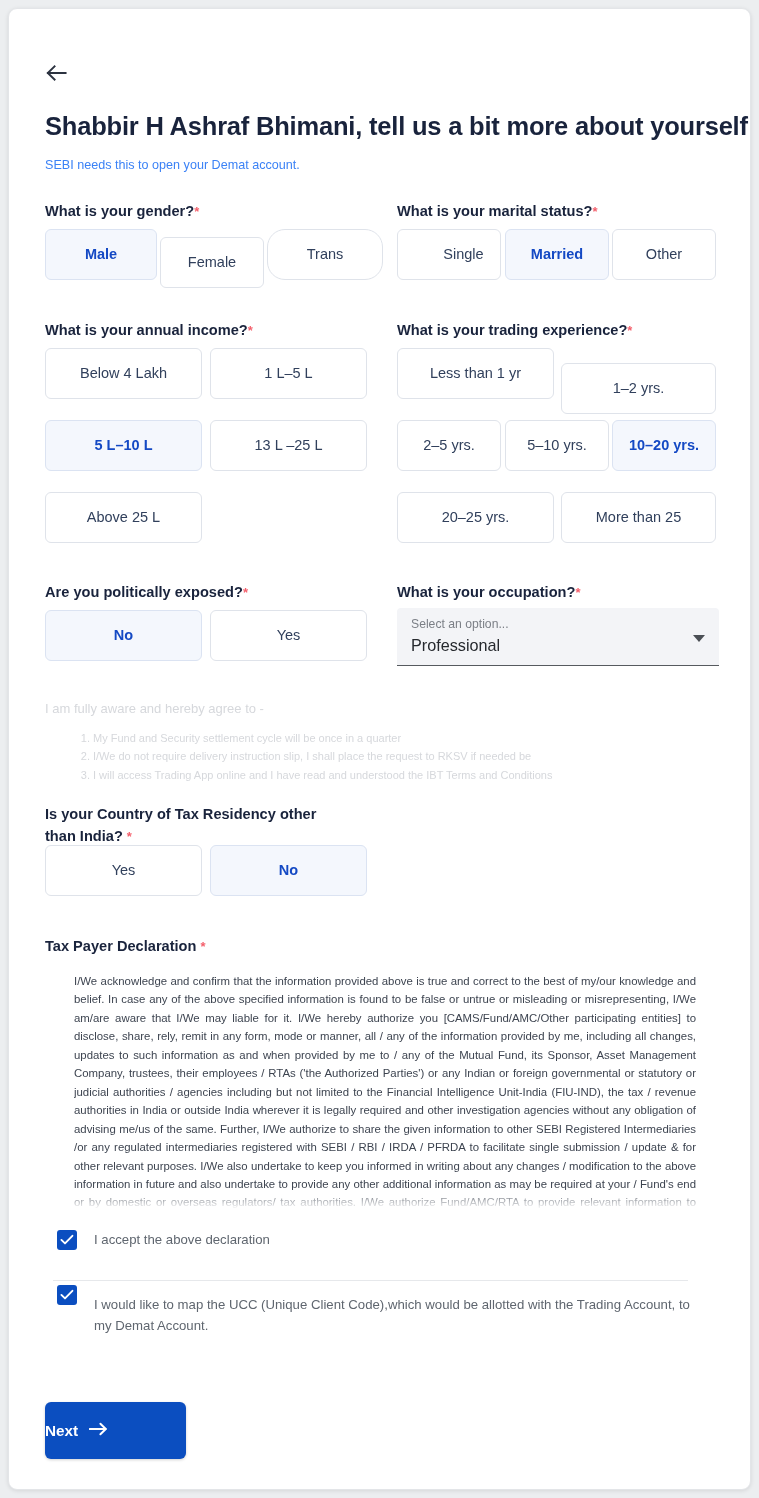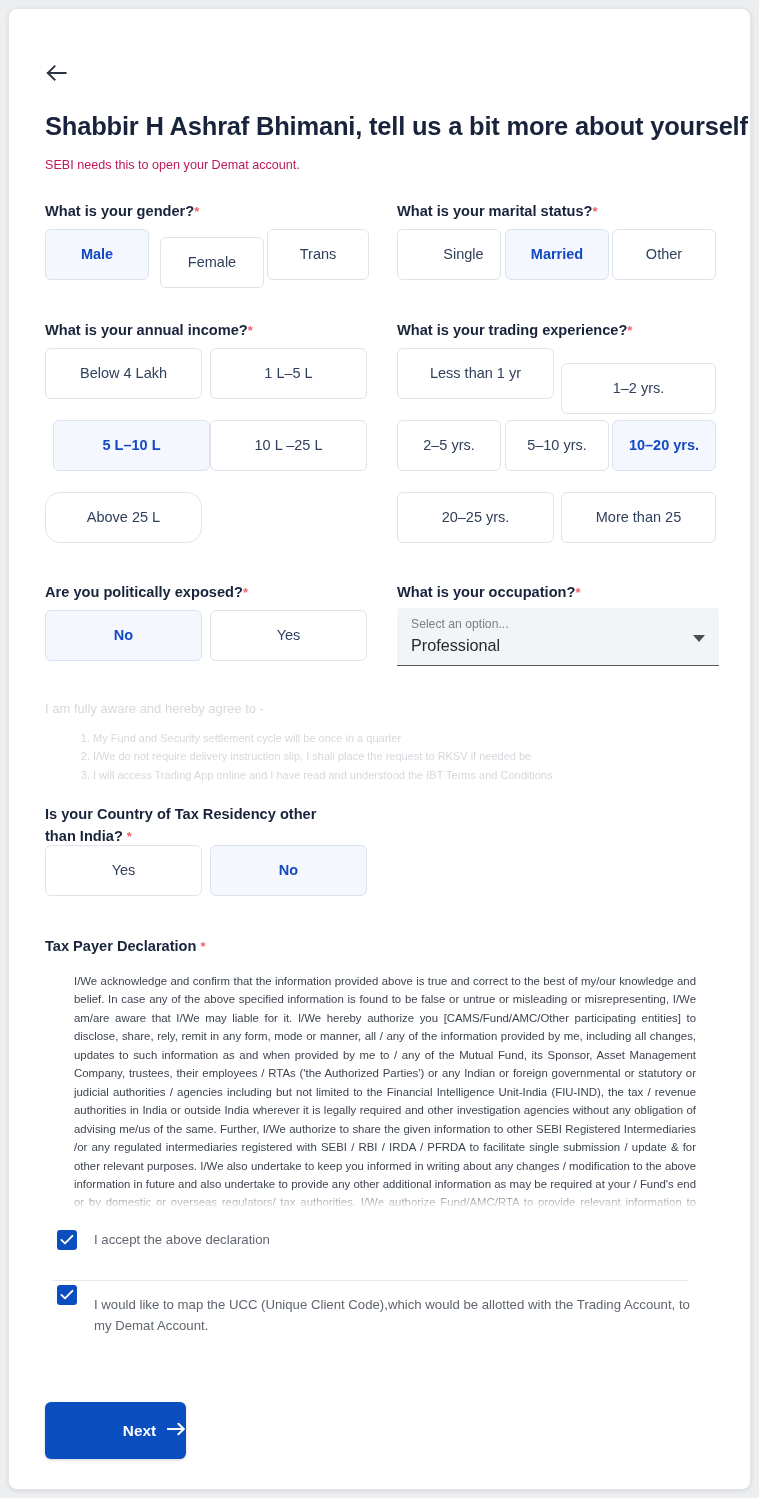--- a/index.html
+++ b/index.html
@@ -55,21 +55,21 @@
     font-weight: bold;
     color: #19233c;
     letter-spacing: -0.2px;
     white-space: nowrap;
   }
   .page-sub {
     position: absolute;
     left: 0px;
     top: 149px;
     font-size: 12.6px;
-    color: #be185d;
+    color: #3b82f6;
   }
 
   
   .q-label {
     position: absolute;
     font-size: 14.6px;
     font-weight: bold;
     color: #19233c;
     white-space: nowrap;
   }
@@ -218,21 +218,21 @@
     background: #0b4ec0;
     border: none;
     border-radius: 6px;
     color: #ffffff;
     font-size: 15.3px;
     font-weight: bold;
     font-family: "Liberation Sans", sans-serif;
     cursor: pointer;
     display: flex;
     align-items: center;
-    justify-content: flex-end;
+    justify-content: flex-start;
     gap: 11px;
     box-shadow: 0 1px 3px rgba(0,0,0,0.18);
   }
 </style>
 </head>
 <body>
 
 <div id="card">
   <div id="inner">
 
@@ -242,35 +242,35 @@
           <path d="M9.6 3.4 L2.8 10 L9.6 16.6" fill="none" stroke="#2c3340" stroke-width="1.9" stroke-linecap="square"></path>
           <path d="M2.9 10 H20.6" fill="none" stroke="#2c3340" stroke-width="1.9" stroke-linecap="square"></path>
         </svg>
       </span>
     </div>
 
     <div class="page-title">Shabbir H Ashraf Bhimani, tell us a bit more about yourself</div>
     <div class="page-sub">SEBI needs this to open your Demat account.</div>
 
     <div class="q-label" style="left:0px; top:194px;"><span>What is your gender?</span><span class="req">*</span></div>
-    <div class="opt selected" style="left:0px;  top:220px; width:104px;">Male</div>
+    <div class="opt selected" style="left:0px;  top:220px; width:112px;">Male</div>
     <div class="opt" style="left:115px;top:228px; width:104px;">Female</div>
-    <div class="opt" style="left:222px;top:220px; width:102px;">Trans</div>
+    <div class="opt" style="left:222px;top:220px; width:116px;border-radius:18px;">Trans</div>
 
     <div class="q-label" style="left:352px; top:194px;"><span>What is your marital status?</span><span class="req">*</span></div>
     <div class="opt" style="left:352px;top:220px; width:104px;padding-left:29px;">Single</div>
     <div class="opt selected" style="left:460px;top:220px; width:104px;">Married</div>
     <div class="opt" style="left:567px;top:220px; width:104px;">Other</div>
 
     <div class="q-label" style="left:0px; top:313px;"><span>What is your annual income?</span><span class="req">*</span></div>
     <div class="opt" style="left:0px;  top:339px; width:157px;">Below 4 Lakh</div>
     <div class="opt" style="left:165px;top:339px; width:157px;">1 L–5 L</div>
-    <div class="opt selected" style="left:0px;  top:411px; width:157px;margin-left:8px;">5 L–10 L</div>
-    <div class="opt" style="left:165px;top:411px; width:157px;">10 L –25 L</div>
-    <div class="opt" style="left:0px;  top:483px; width:157px;border-radius:15px;">Above 25 L</div>
+    <div class="opt selected" style="left:0px;  top:411px; width:157px;">5 L–10 L</div>
+    <div class="opt" style="left:165px;top:411px; width:157px;">13 L –25 L</div>
+    <div class="opt" style="left:0px;  top:483px; width:157px;">Above 25 L</div>
 
     <div class="q-label" style="left:352px; top:313px;"><span>What is your trading experience?</span><span class="req">*</span></div>
     <div class="opt" style="left:352px;top:339px; width:157px;">Less than 1 yr</div>
     <div class="opt" style="left:516px;top:339px; width:155px;margin-top:15px;">1–2 yrs.</div>
     <div class="opt" style="left:352px;top:411px; width:104px;">2–5 yrs.</div>
     <div class="opt" style="left:460px;top:411px; width:104px;">5–10 yrs.</div>
     <div class="opt selected" style="left:567px;top:411px; width:104px;">10–20 yrs.</div>
     <div class="opt" style="left:352px;top:483px; width:157px;">20–25 yrs.</div>
     <div class="opt" style="left:516px;top:483px; width:155px;">More than 25</div>
 

